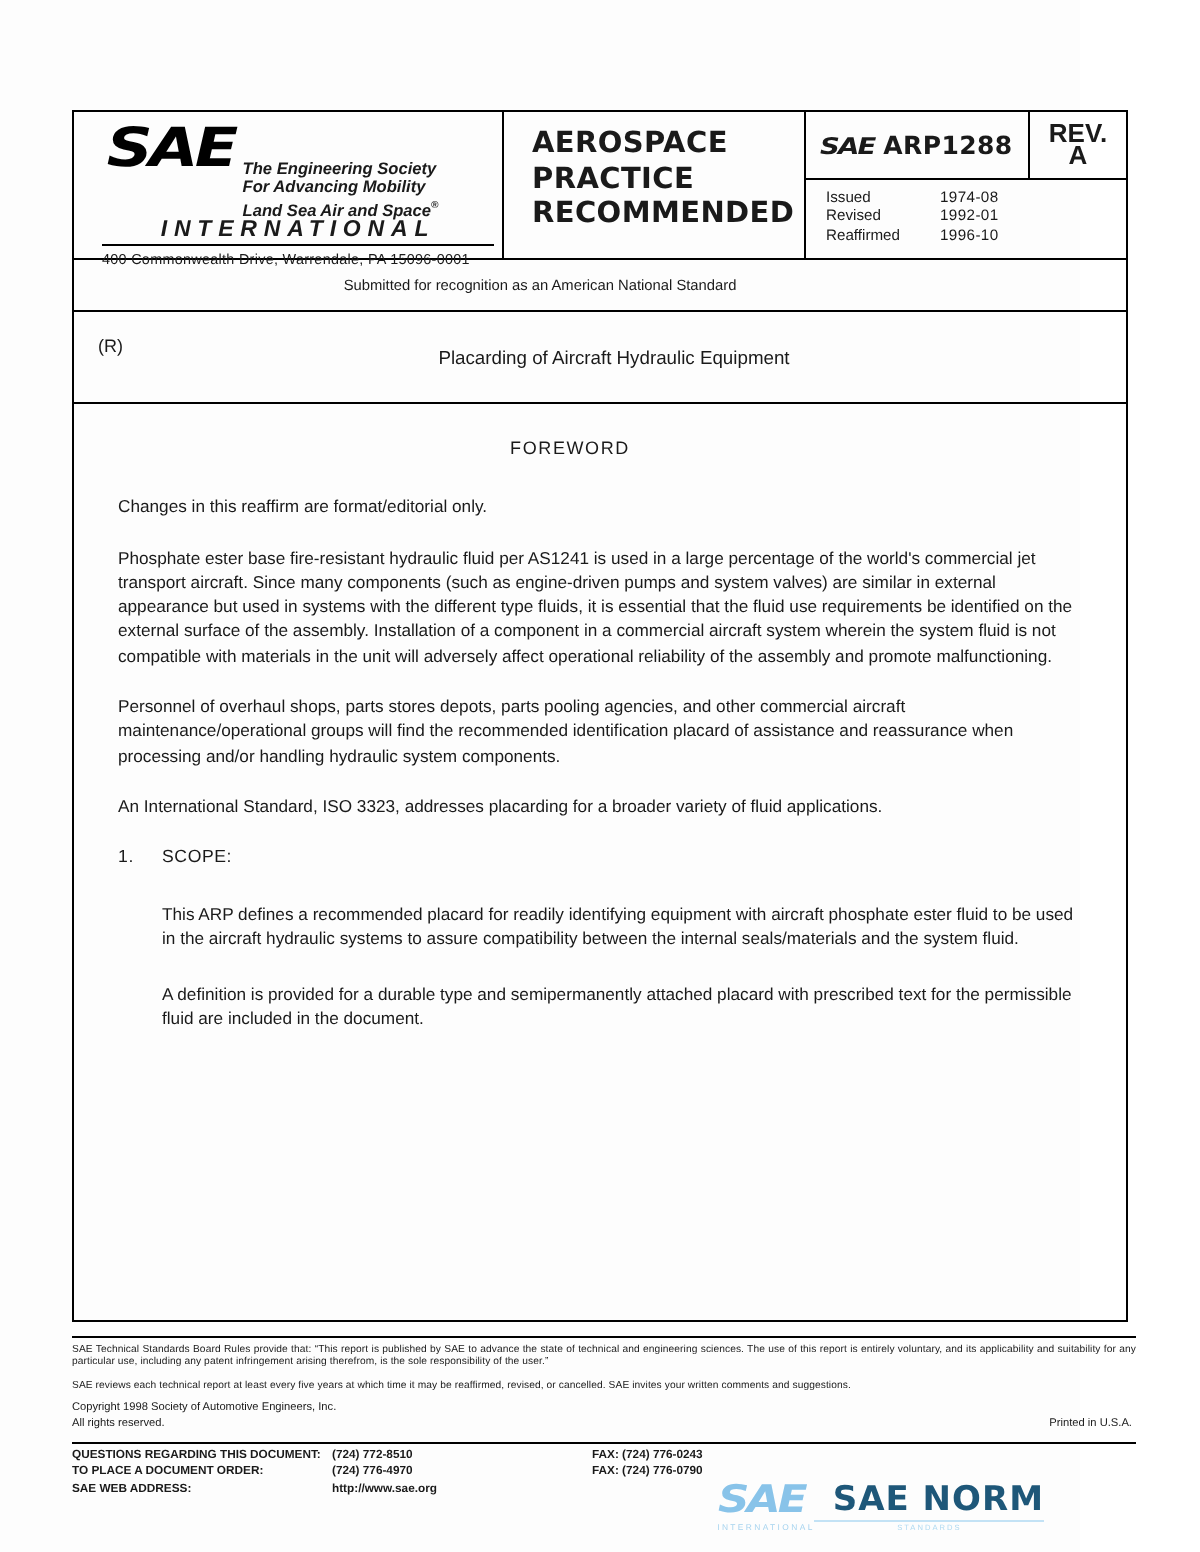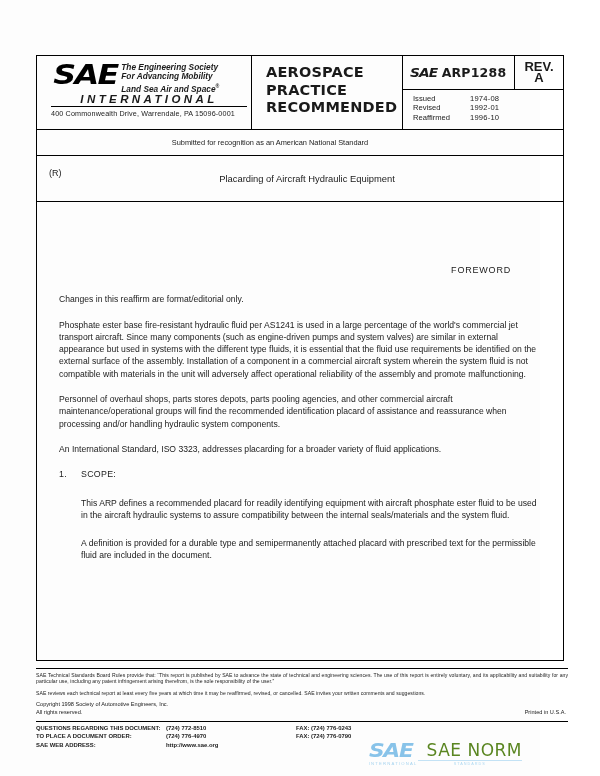--- a/index.html
+++ b/index.html
@@ -56,21 +56,21 @@
     margin-right: 6px;
     transform: scaleX(1.18);
     transform-origin: left center;
     padding-left: 2px;
   }
   .logo-tagline {
     font-style: italic;
     font-weight: bold;
     font-size: 8.3px;
     line-height: 9.4px;
-    margin-top: 1px;
+    margin-top: 18px;
     margin-left: 8px;
     white-space: nowrap;
   }
   .logo-tagline span.reg { font-size: 5px; vertical-align: super; }
   .intl-word {
     font-weight: bold;
     font-style: italic;
     font-size: 11.5px;
     letter-spacing: 3.4px;
     text-align: center;
@@ -184,26 +184,25 @@
     padding-left: 14px;
   }
 
   
   .body-area {
     padding: 16px 22px 0 22px;
     font-size: 8.6px;
     line-height: 12.3px;
   }
   .foreword-head {
-    text-align: right;
+    text-align: center;
     font-size: 9px;
     letter-spacing: 0.8px;
     margin-bottom: 17px;
     padding-right: 30px;
-    margin-top: 46px;
   }
   .para { margin-bottom: 13px; }
   .para-indent { padding-left: 22px; margin-top: 16px; }
   .scope-head {
     display: flex;
     margin-top: 4px;
     margin-bottom: 12px;
     font-size: 8.8px;
     letter-spacing: 0.3px;
   }
@@ -269,23 +268,23 @@
   }
   .norm-sub {
     font-size: 4.2px;
     letter-spacing: 1.2px;
     color: #9fd0ee;
     text-align: center;
     margin-top: 1px;
   }
   .norm-text {
     font-family: "DejaVu Sans", sans-serif;
-    font-weight: normal;
+    font-weight: bold;
     font-size: 17px;
-    color: #4d7c0f;
+    color: #0c4a6e;
     letter-spacing: 0.5px;
     margin-left: 9px;
     line-height: 18px;
   }
   .norm-text-sub {
     font-size: 3.8px;
     color: #a8d6f0;
     letter-spacing: 1px;
     text-align: center;
     border-top: 1px solid #bfe0f5;

